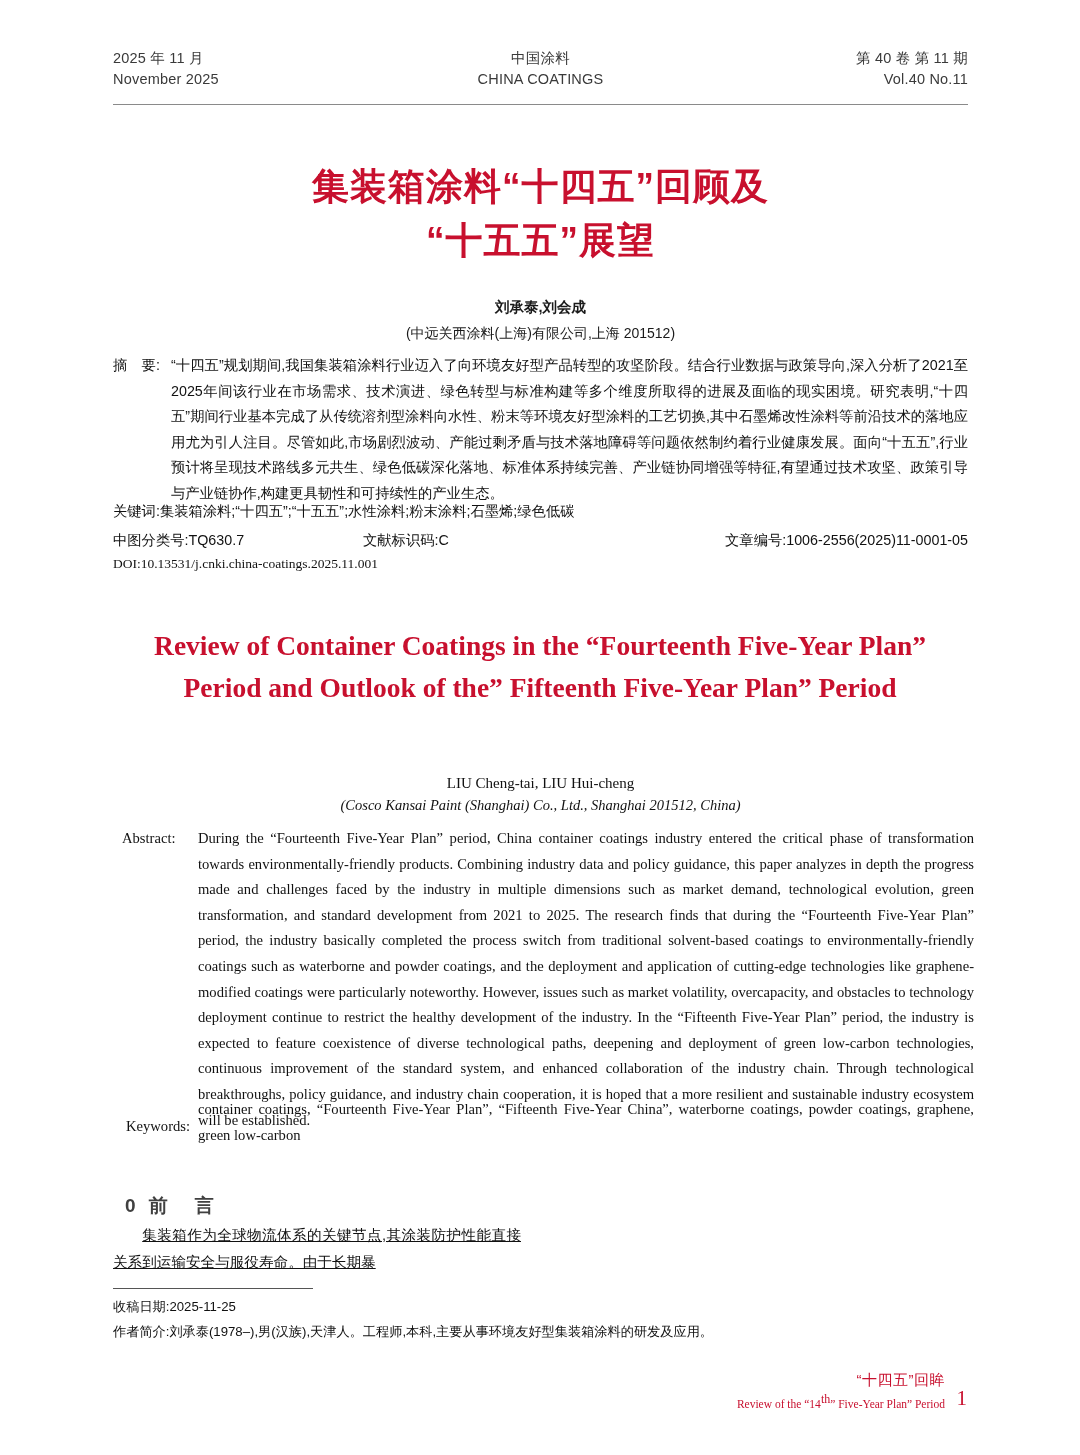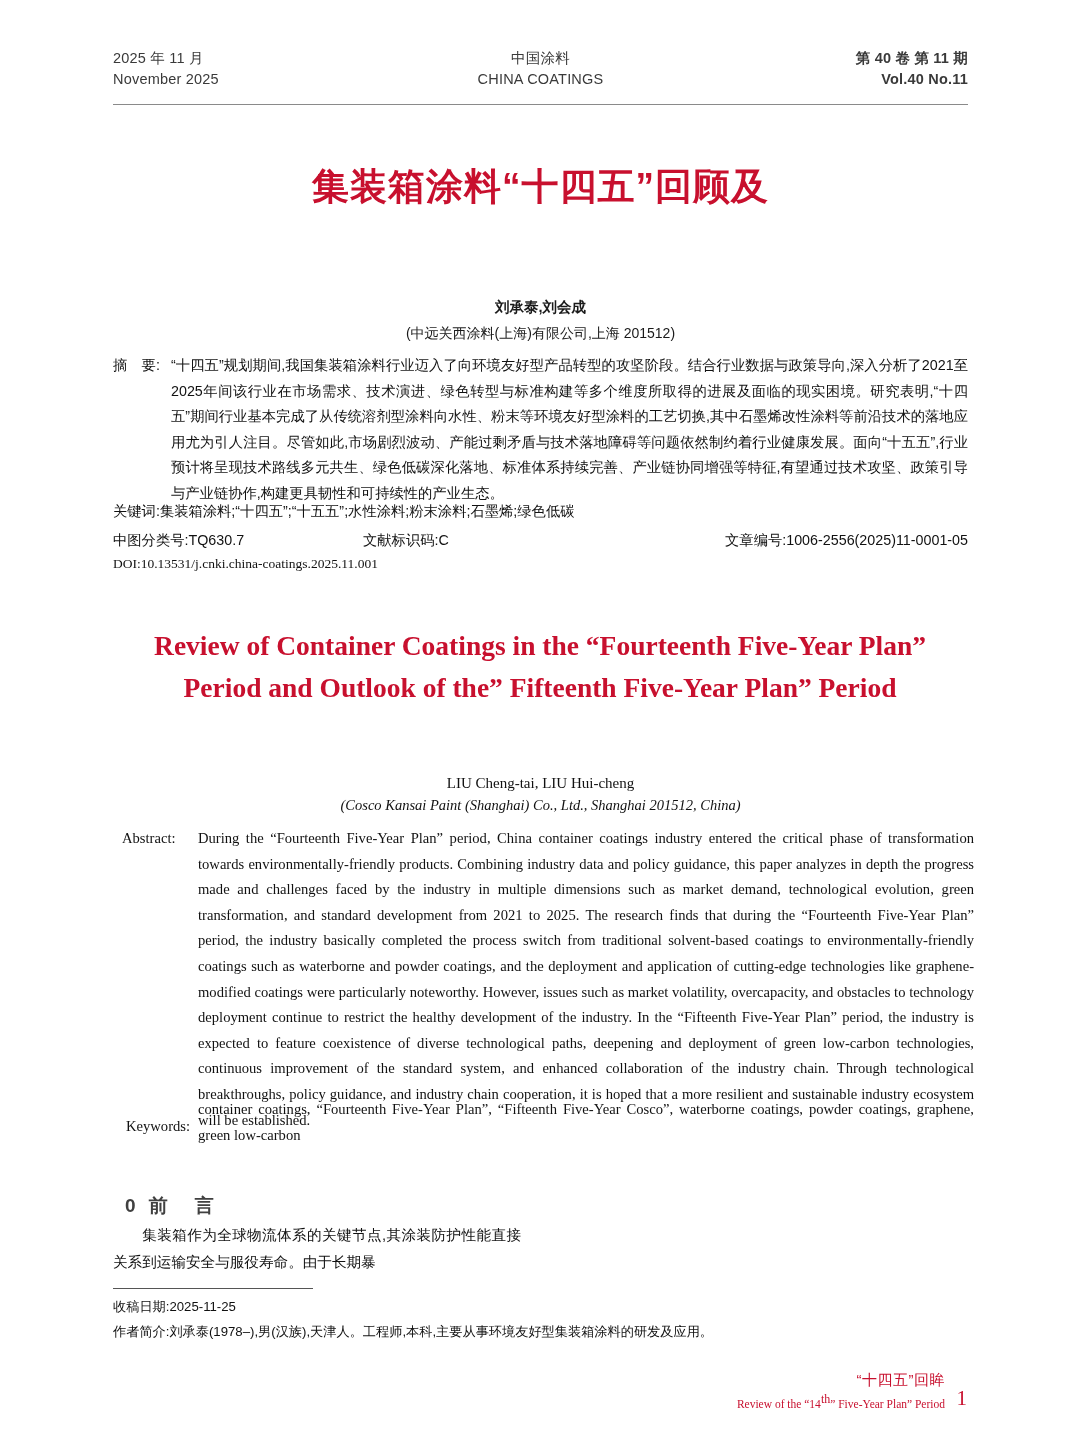--- a/index.html
+++ b/index.html
@@ -46,21 +46,21 @@
   .runhead-rule {
     position: absolute;
     left: 113px;
     top: 104px;
     width: 855px;
     height: 1px;
     background: #8a8a8a;
   }
   .rh-col { width: 250px; }
   .rh-col.center { width: 300px; }
-  .rh-col.right { width: 250px; font-weight: bold; }
+  .rh-col.right { width: 250px; }
 
   
   .cn-title {
     position: absolute;
     left: 113px;
     top: 160px;
     width: 855px;
     text-align: center;
     color: #c8102e;
     font-family: Liberation Sans, sans-serif;
@@ -248,20 +248,21 @@
     position: absolute;
     left: 113px;
     top: 1222px;
     width: 408px;
     font-family: "Liberation Sans", sans-serif;
     font-size: 14.6px;
     line-height: 27px;
     color: #111;
     text-align: justify;
     text-justify: inter-ideograph;
+    text-decoration: underline;
   }
   .col-right {
     position: absolute;
     left: 558px;
     top: 1196px;
     width: 410px;
     font-family: "Liberation Sans", sans-serif;
     font-size: 14.6px;
     line-height: 27px;
     color: #111;
@@ -341,20 +342,21 @@
     <div class="runhead-row">
       <div class="rh-col">November 2025</div>
       <div class="rh-col center">CHINA COATINGS</div>
       <div class="rh-col right">Vol.40  No.11</div>
     </div>
   </div>
   <div class="runhead-rule"></div>
 
   <div class="cn-title">
     <div>集装箱涂料“十四五”回顾及</div>
+    <div>“十五五”展望</div>
   </div>
 
   <div class="cn-authors">刘承泰,刘会成</div>
   <div class="cn-affil">(中远关西涂料(上海)有限公司,上海  201512)</div>
 
   <div class="cn-abs">
     <span class="lbl">摘　要:</span>
     <span class="body">“十四五”规划期间,我国集装箱涂料行业迈入了向环境友好型产品转型的攻坚阶段。结合行业数据与政策导向,深入分析了2021至2025年间该行业在市场需求、技术演进、绿色转型与标准构建等多个维度所取得的进展及面临的现实困境。研究表明,“十四五”期间行业基本完成了从传统溶剂型涂料向水性、粉末等环境友好型涂料的工艺切换,其中石墨烯改性涂料等前沿技术的落地应用尤为引人注目。尽管如此,市场剧烈波动、产能过剩矛盾与技术落地障碍等问题依然制约着行业健康发展。面向“十五五”,行业预计将呈现技术路线多元共生、绿色低碳深化落地、标准体系持续完善、产业链协同增强等特征,有望通过技术攻坚、政策引导与产业链协作,构建更具韧性和可持续性的产业生态。</span>
   </div>
 
@@ -374,21 +376,21 @@
   <div class="en-authors">LIU Cheng-tai, LIU Hui-cheng</div>
   <div class="en-affil">(Cosco Kansai Paint (Shanghai) Co., Ltd., Shanghai 201512, China)</div>
 
   <div class="en-abs">
     <span class="lbl">Abstract:</span>
     <div class="body">During the “Fourteenth Five-Year Plan” period, China container coatings industry entered the critical phase of transformation towards environmentally-friendly products. Combining industry data and policy guidance, this paper analyzes in depth the progress made and challenges faced by the industry in multiple dimensions such as market demand, technological evolution, green transformation, and standard development from 2021 to 2025. The research finds that during the “Fourteenth Five-Year Plan” period, the industry basically completed the process switch from traditional solvent-based coatings to environmentally-friendly coatings such as waterborne and powder coatings, and the deployment and application of cutting-edge technologies like graphene-modified coatings were particularly noteworthy. However, issues such as market volatility, overcapacity, and obstacles to technology deployment continue to restrict the healthy development of the industry. In the “Fifteenth Five-Year Plan” period, the industry is expected to feature coexistence of diverse technological paths, deepening and deployment of green low-carbon technologies, continuous improvement of the standard system, and enhanced collaboration of the industry chain. Through technological breakthroughs, policy guidance, and industry chain cooperation, it is hoped that a more resilient and sustainable industry ecosystem will be established.</div>
   </div>
 
   <div class="en-kw">
     <span class="lbl">Keywords:</span>
-    <div class="body">container coatings, “Fourteenth Five-Year Plan”, “Fifteenth Five-Year Cosco”, waterborne coatings, powder coatings, graphene, green low-carbon</div>
+    <div class="body">container coatings, “Fourteenth Five-Year Plan”, “Fifteenth Five-Year China”, waterborne coatings, powder coatings, graphene, green low-carbon</div>
   </div>
 
   <div class="sec-head">
     <span>0</span>
     <span>前　言</span>
   </div>
 
   <div class="col-left indent">集装箱作为全球物流体系的关键节点,其涂装防护性能直接关系到运输安全与服役寿命。由于长期暴</div>
 
   <div class="foot-rule"></div>

